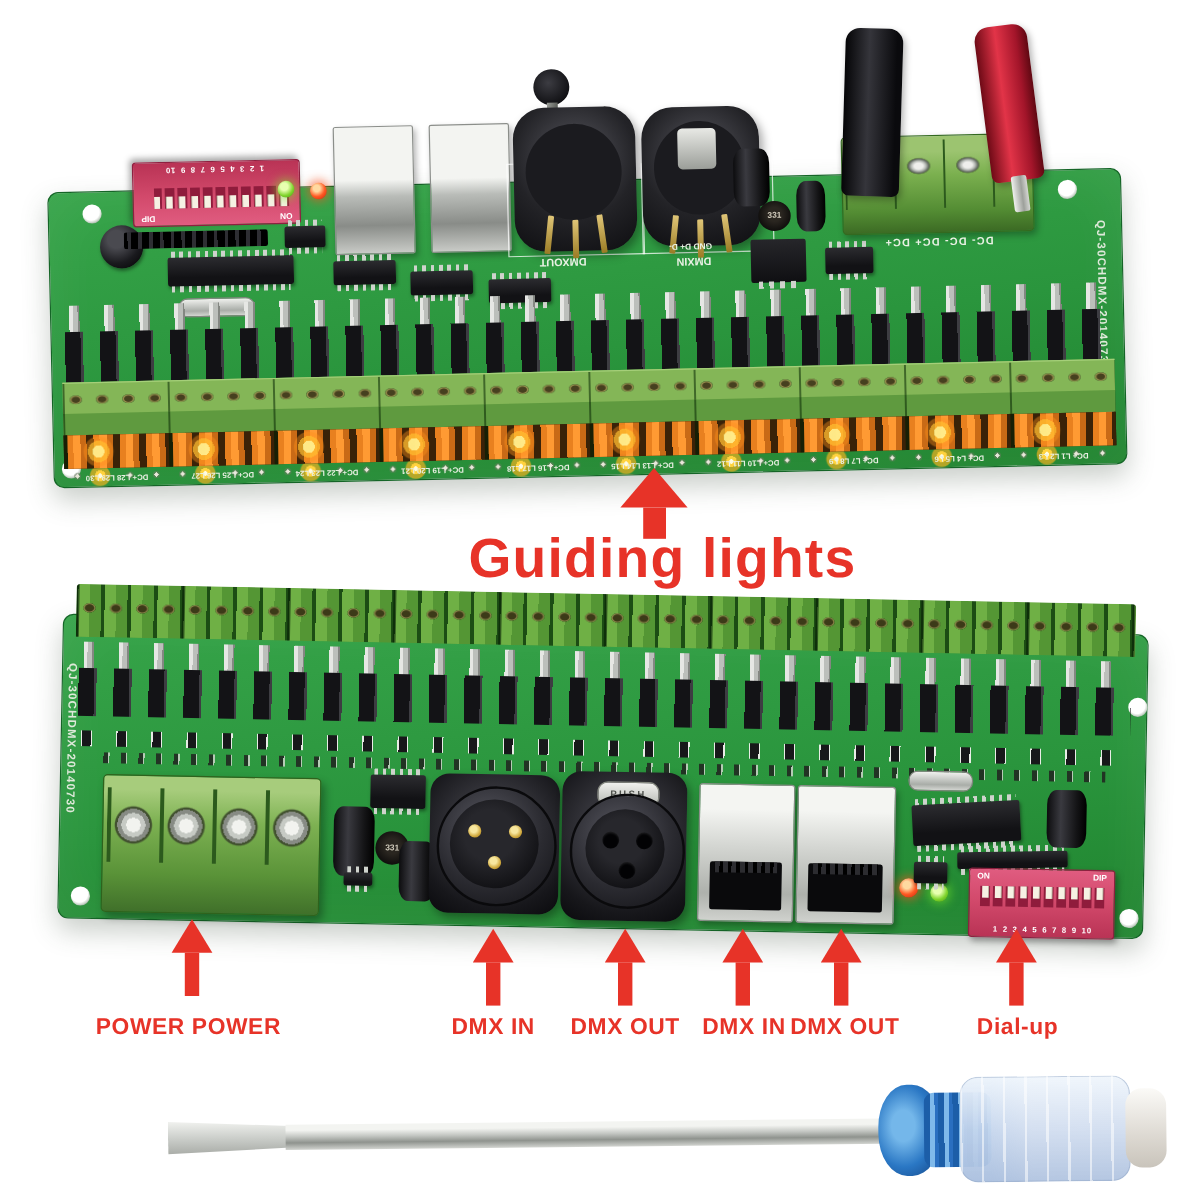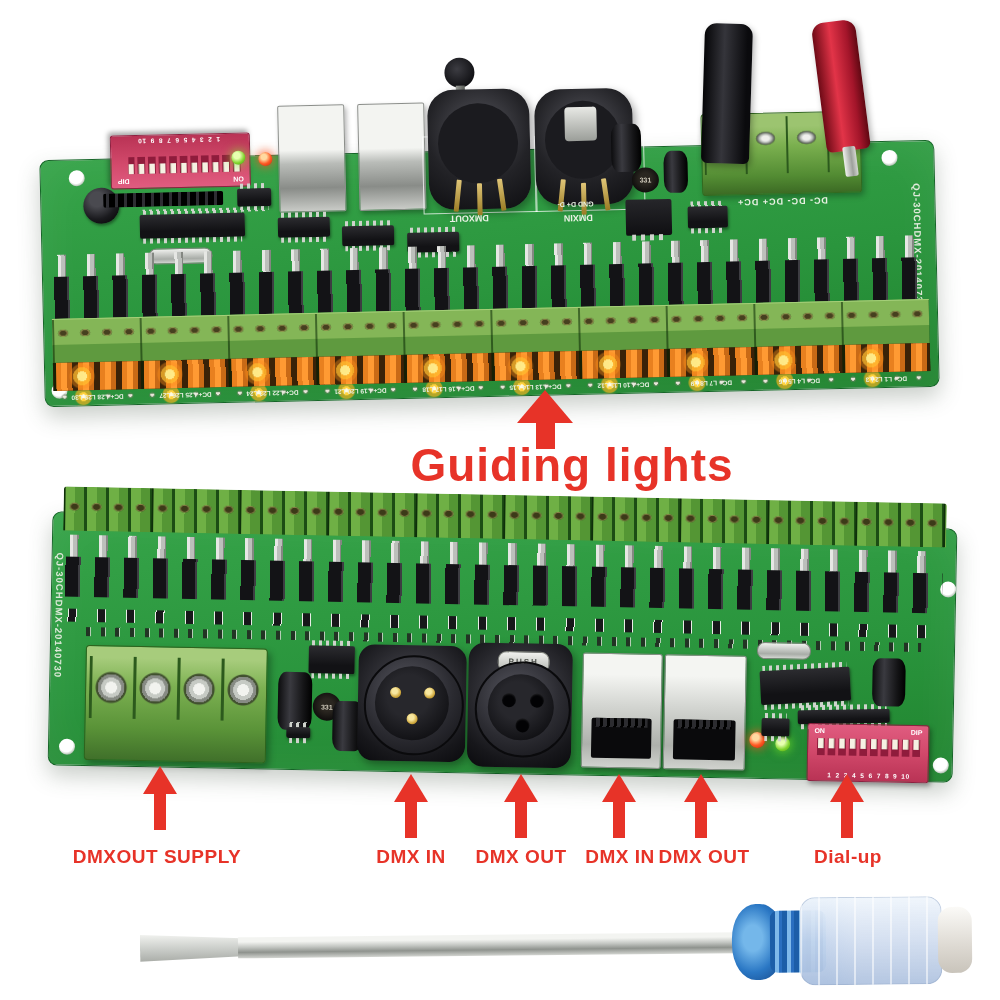--- a/index.html
+++ b/index.html
@@ -276,21 +276,21 @@
     <span>DC+ L7 L8 L9</span>
     <span>DC+ L4 L5 L6</span>
     <span>DC+ L1 L2 L3</span>
   </div>
 </div>
 
 <div class="arrow big" style="left:517px;top:390px;">
   <div class="head"></div>
   <div class="shaft"></div>
 </div>
-<div id="guiding-text" style="left:572px;top:438px;">Guiding lights</div>
+<div id="guiding-text" style="left:552px;top:438px;">Guiding lights</div>
 
 <div id="bottom-board" class="board">
   <div class="hole" style="left:10px;top:226px;"></div>
   <div class="hole" style="left:884px;top:228px;"></div>
   <div class="hole" style="left:888px;top:52px;"></div>
 
   <div class="cell-strip" style="left:10px;top:-26px;width:883px;height:44px;"></div>
   <div class="trow-tabs" style="left:10px;top:22px;width:880px;height:44px;"></div>
   <div class="trow-bodies" style="left:10px;top:44px;width:880px;height:40px;"></div>
   <div class="smd-row1" style="left:12px;top:96px;width:876px;height:13px;"></div>
@@ -367,21 +367,21 @@
 </div>
 <div class="arrow" style="left:684px;top:774px;">
   <div class="head"></div>
     <div class="shaft"></div>
 </div>
 <div class="arrow" style="left:830px;top:774px;">
   <div class="head"></div>
     <div class="shaft"></div>
 </div>
 
-<span class="ann-label" style="left:157px;top:846px;">DMXOUT SUPPLY</span>
+<span class="ann-label" style="left:157px;top:846px;">POWER POWER</span>
 <span class="ann-label" style="left:411px;top:846px;">DMX IN</span>
 <span class="ann-label" style="left:521px;top:846px;">DMX OUT</span>
 <span class="ann-label" style="left:620px;top:846px;">DMX IN</span>
 <span class="ann-label" style="left:704px;top:846px;">DMX OUT</span>
 <span class="ann-label" style="left:848px;top:846px;">Dial-up</span>
 
 <div id="screwdriver">
   <div class="sd-blade"></div>
   <div class="sd-shaft"></div>
   <div class="sd-collar"></div>

